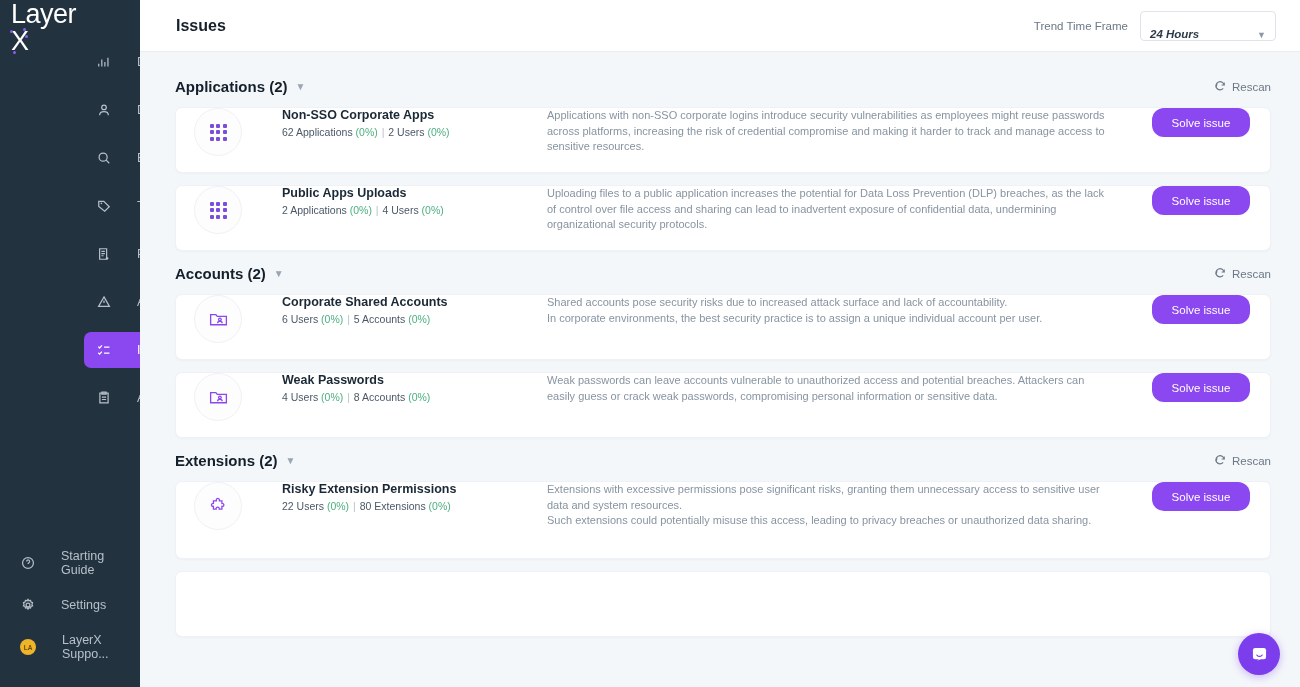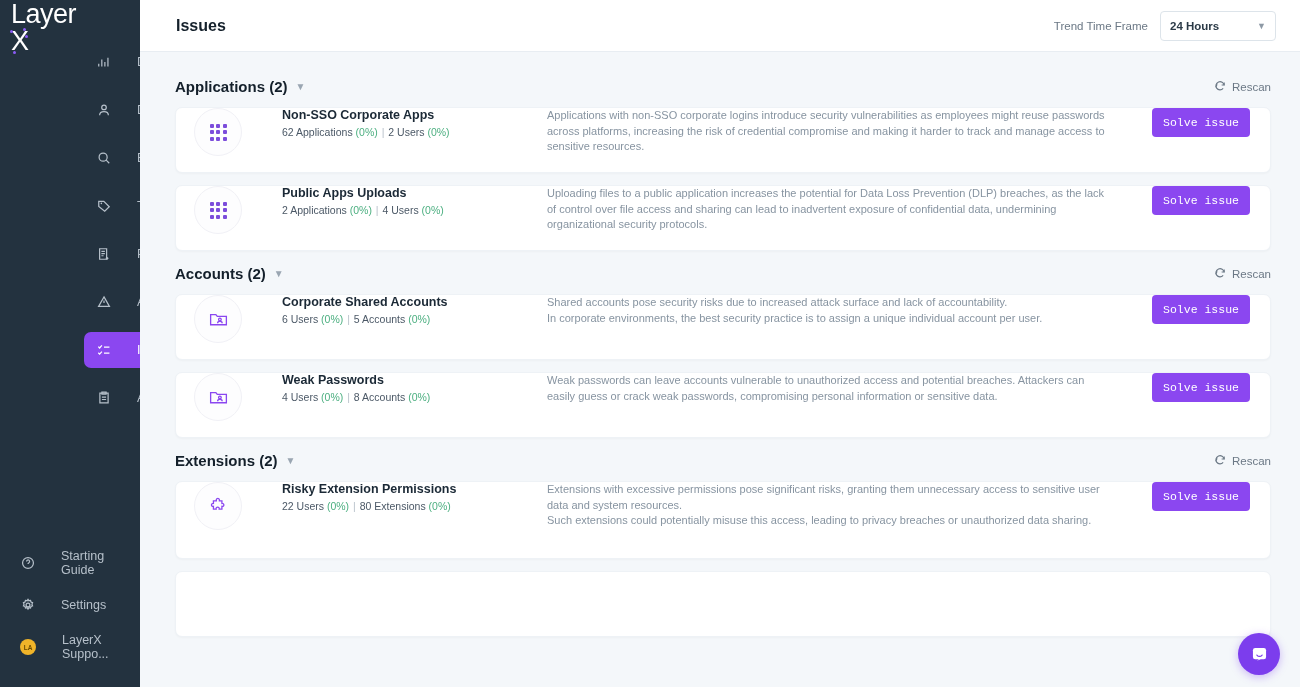--- a/index.html
+++ b/index.html
@@ -55,24 +55,25 @@
     height: 52px; background: #ffffff;
     display: flex; align-items: center;
     padding: 0 24px 0 36px;
     border-bottom: 1px solid #e8edf2;
     flex: 0 0 52px;
   }
   .page-title { font-size: 16px; font-weight: 700; color: #14202b; }
   .topbar-right { margin-left: auto; display: flex; align-items: center; gap: 12px; }
   .tf-label { font-size: 11.5px; color: #6b7885; }
   .tf-select {
-    width: 116px; height: 30px; border: 1px solid #dde4ea; border-radius: 4px;
-    background: #fff; display: flex; align-items: center;
+    width: 136px; height: 30px; border: 1px solid #dde4ea; border-radius: 4px;
+    background: #fff; display: flex; align-items: flex-end;
     padding: 0 9px; font-size: 11.5px; color: #2b3a47; font-weight: 600;
     cursor: pointer;
+    font-style: italic;
   }
   .tf-select .chev { margin-left: auto; color: #8d99a5; font-size: 9px; }
 
   .content {
     flex: 1; overflow: hidden;
     padding: 26px 29px 0 35px;
   }
 
   .section-head {
     display: flex; align-items: center; gap: 8px;
@@ -112,22 +113,22 @@
   .sep { color: #b9c2cb; margin: 0 1px; }
 
   .card-desc {
     flex: 1; font-size: 11px; line-height: 1.42;
     color: #8794a1; padding: 0 18px 0 22px;
     white-space: pre-line;
   }
   .solve-btn {
     flex: 0 0 98px; width: 98px; height: 29px;
     background: #8b47f0; color: #fff;
-    border: none; border-radius: 4px;
-    font-size: 11.5px; font-family: Liberation Mono, monospace; font-weight: 400;
+    border: none; border-radius: 12px;
+    font-size: 11.5px; font-family: Liberation Sans, sans-serif; font-weight: 400;
     cursor: pointer;
   }
   .section { margin-bottom: 14px; }
   .section.tight { margin-bottom: 10px; }
 
   .chat-widget {
     position: absolute; right: 20px; bottom: 12px;
     width: 42px; height: 42px; border-radius: 50%;
     background: #7c3ded; display: flex; align-items: center; justify-content: center;
     cursor: pointer; box-shadow: 0 2px 8px rgba(124,61,237,0.35);

